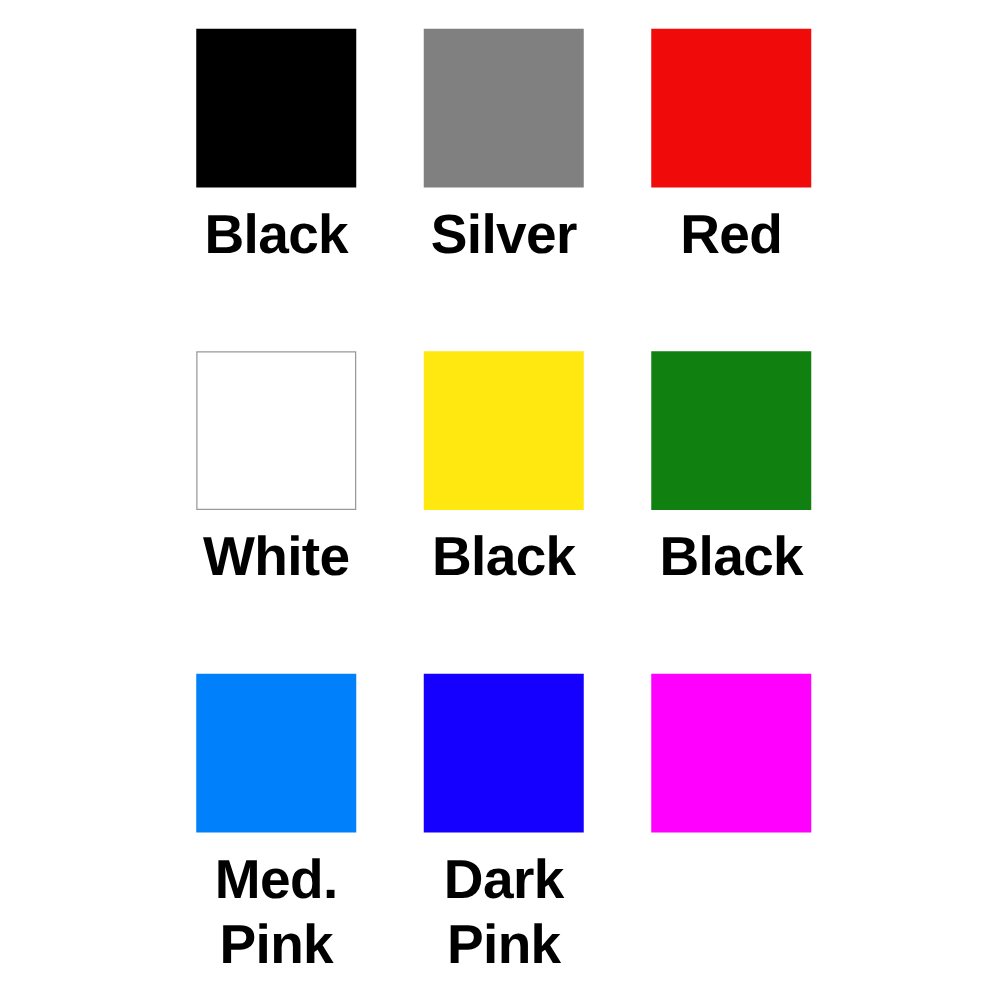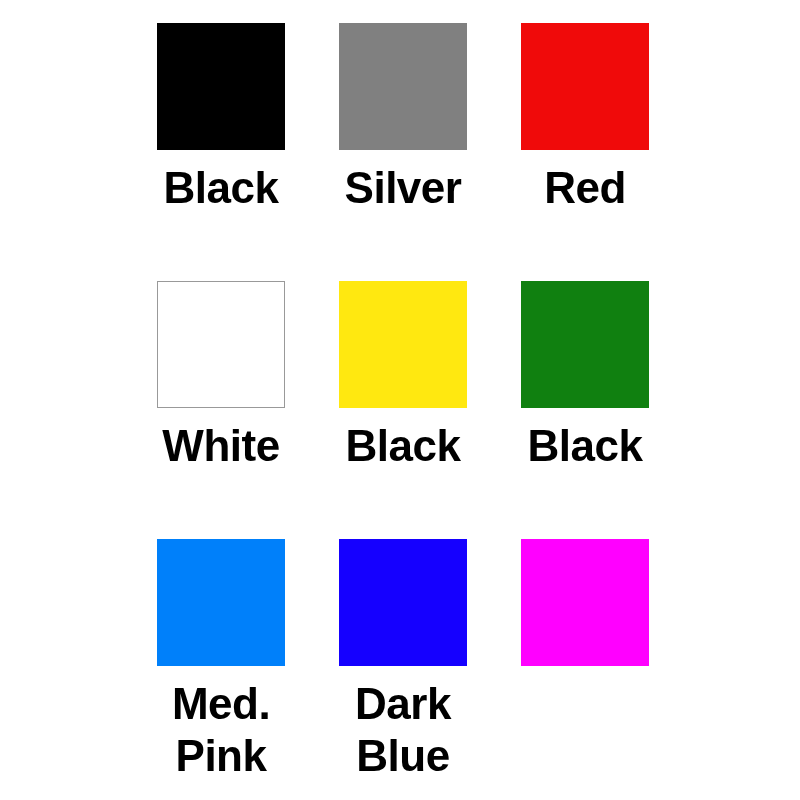--- a/index.html
+++ b/index.html
@@ -103,21 +103,21 @@
 
     <div class="swatch-cell">
       <div class="swatch-box" style="background-color: rgb(0, 128, 250);"></div>
       <div class="swatch-label">Med.
 Pink</div>
     </div>
 
     <div class="swatch-cell">
       <div class="swatch-box" style="background-color: rgb(21, 0, 255);"></div>
       <div class="swatch-label">Dark
-Blue</div>
+Pink</div>
     </div>
 
     <div class="swatch-cell">
       <div class="swatch-box" style="background-color: rgb(255, 0, 255);"></div>
     </div>
 
   </div>
 </div>
 
 </body></html>

